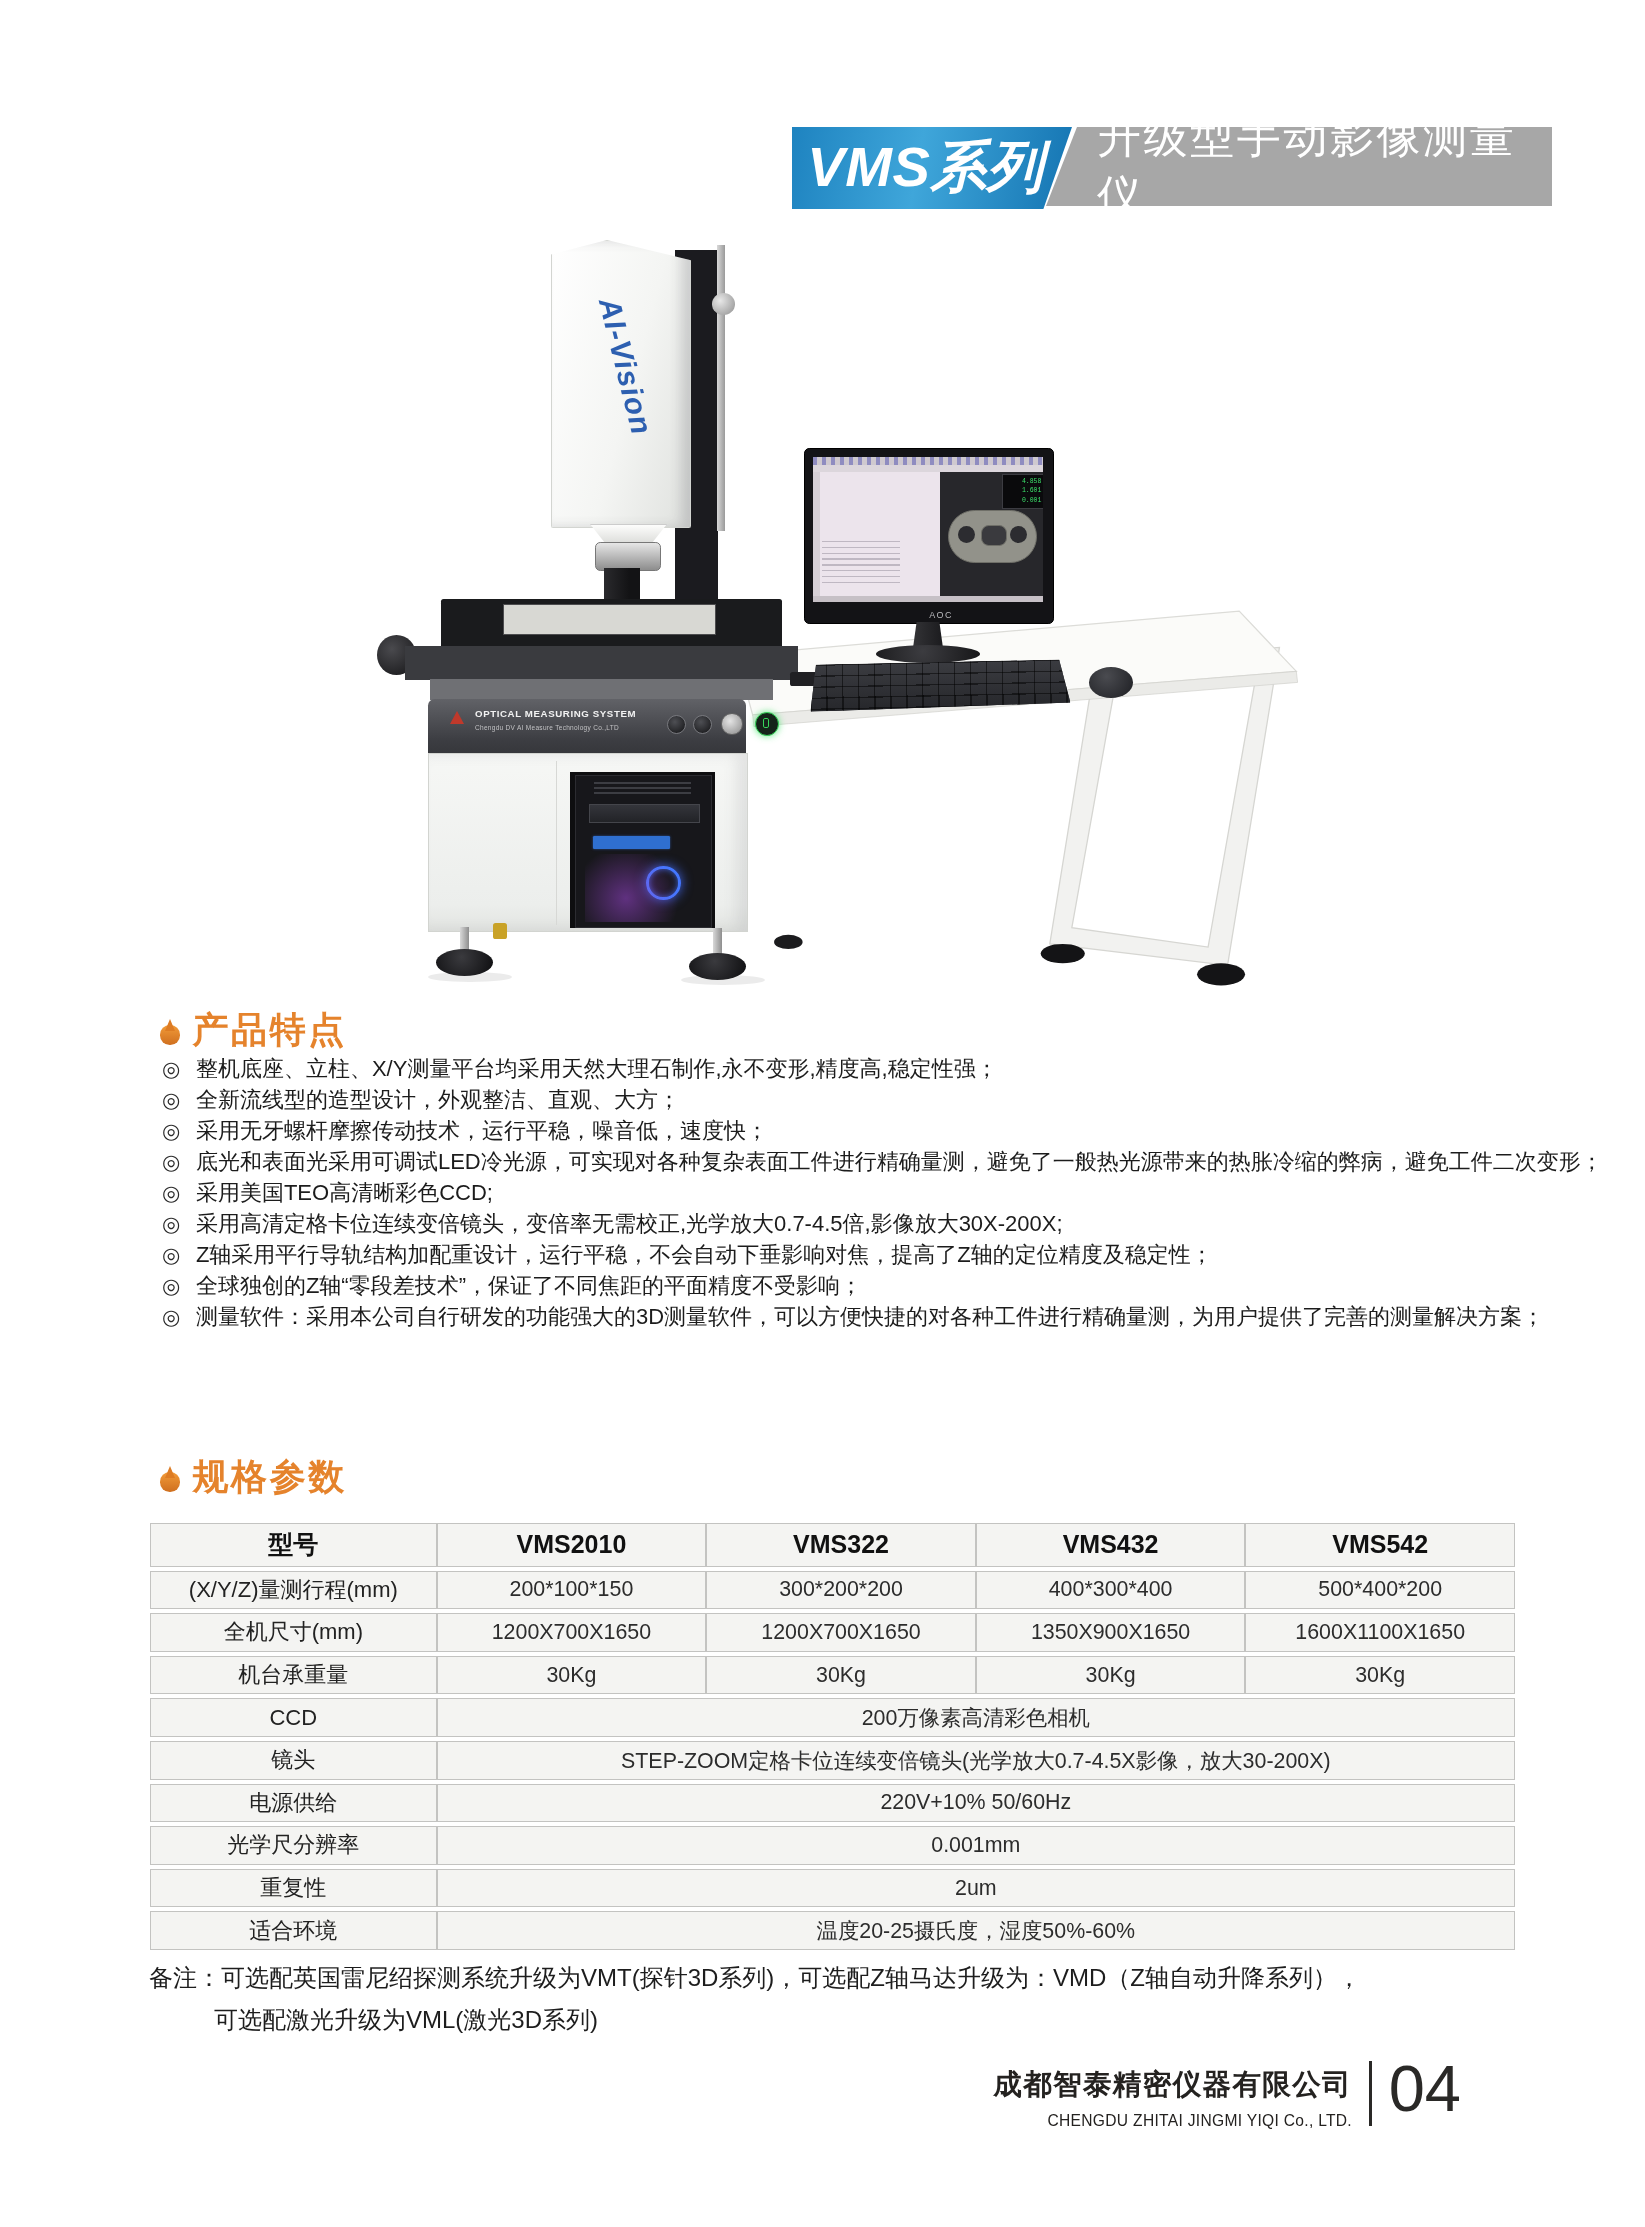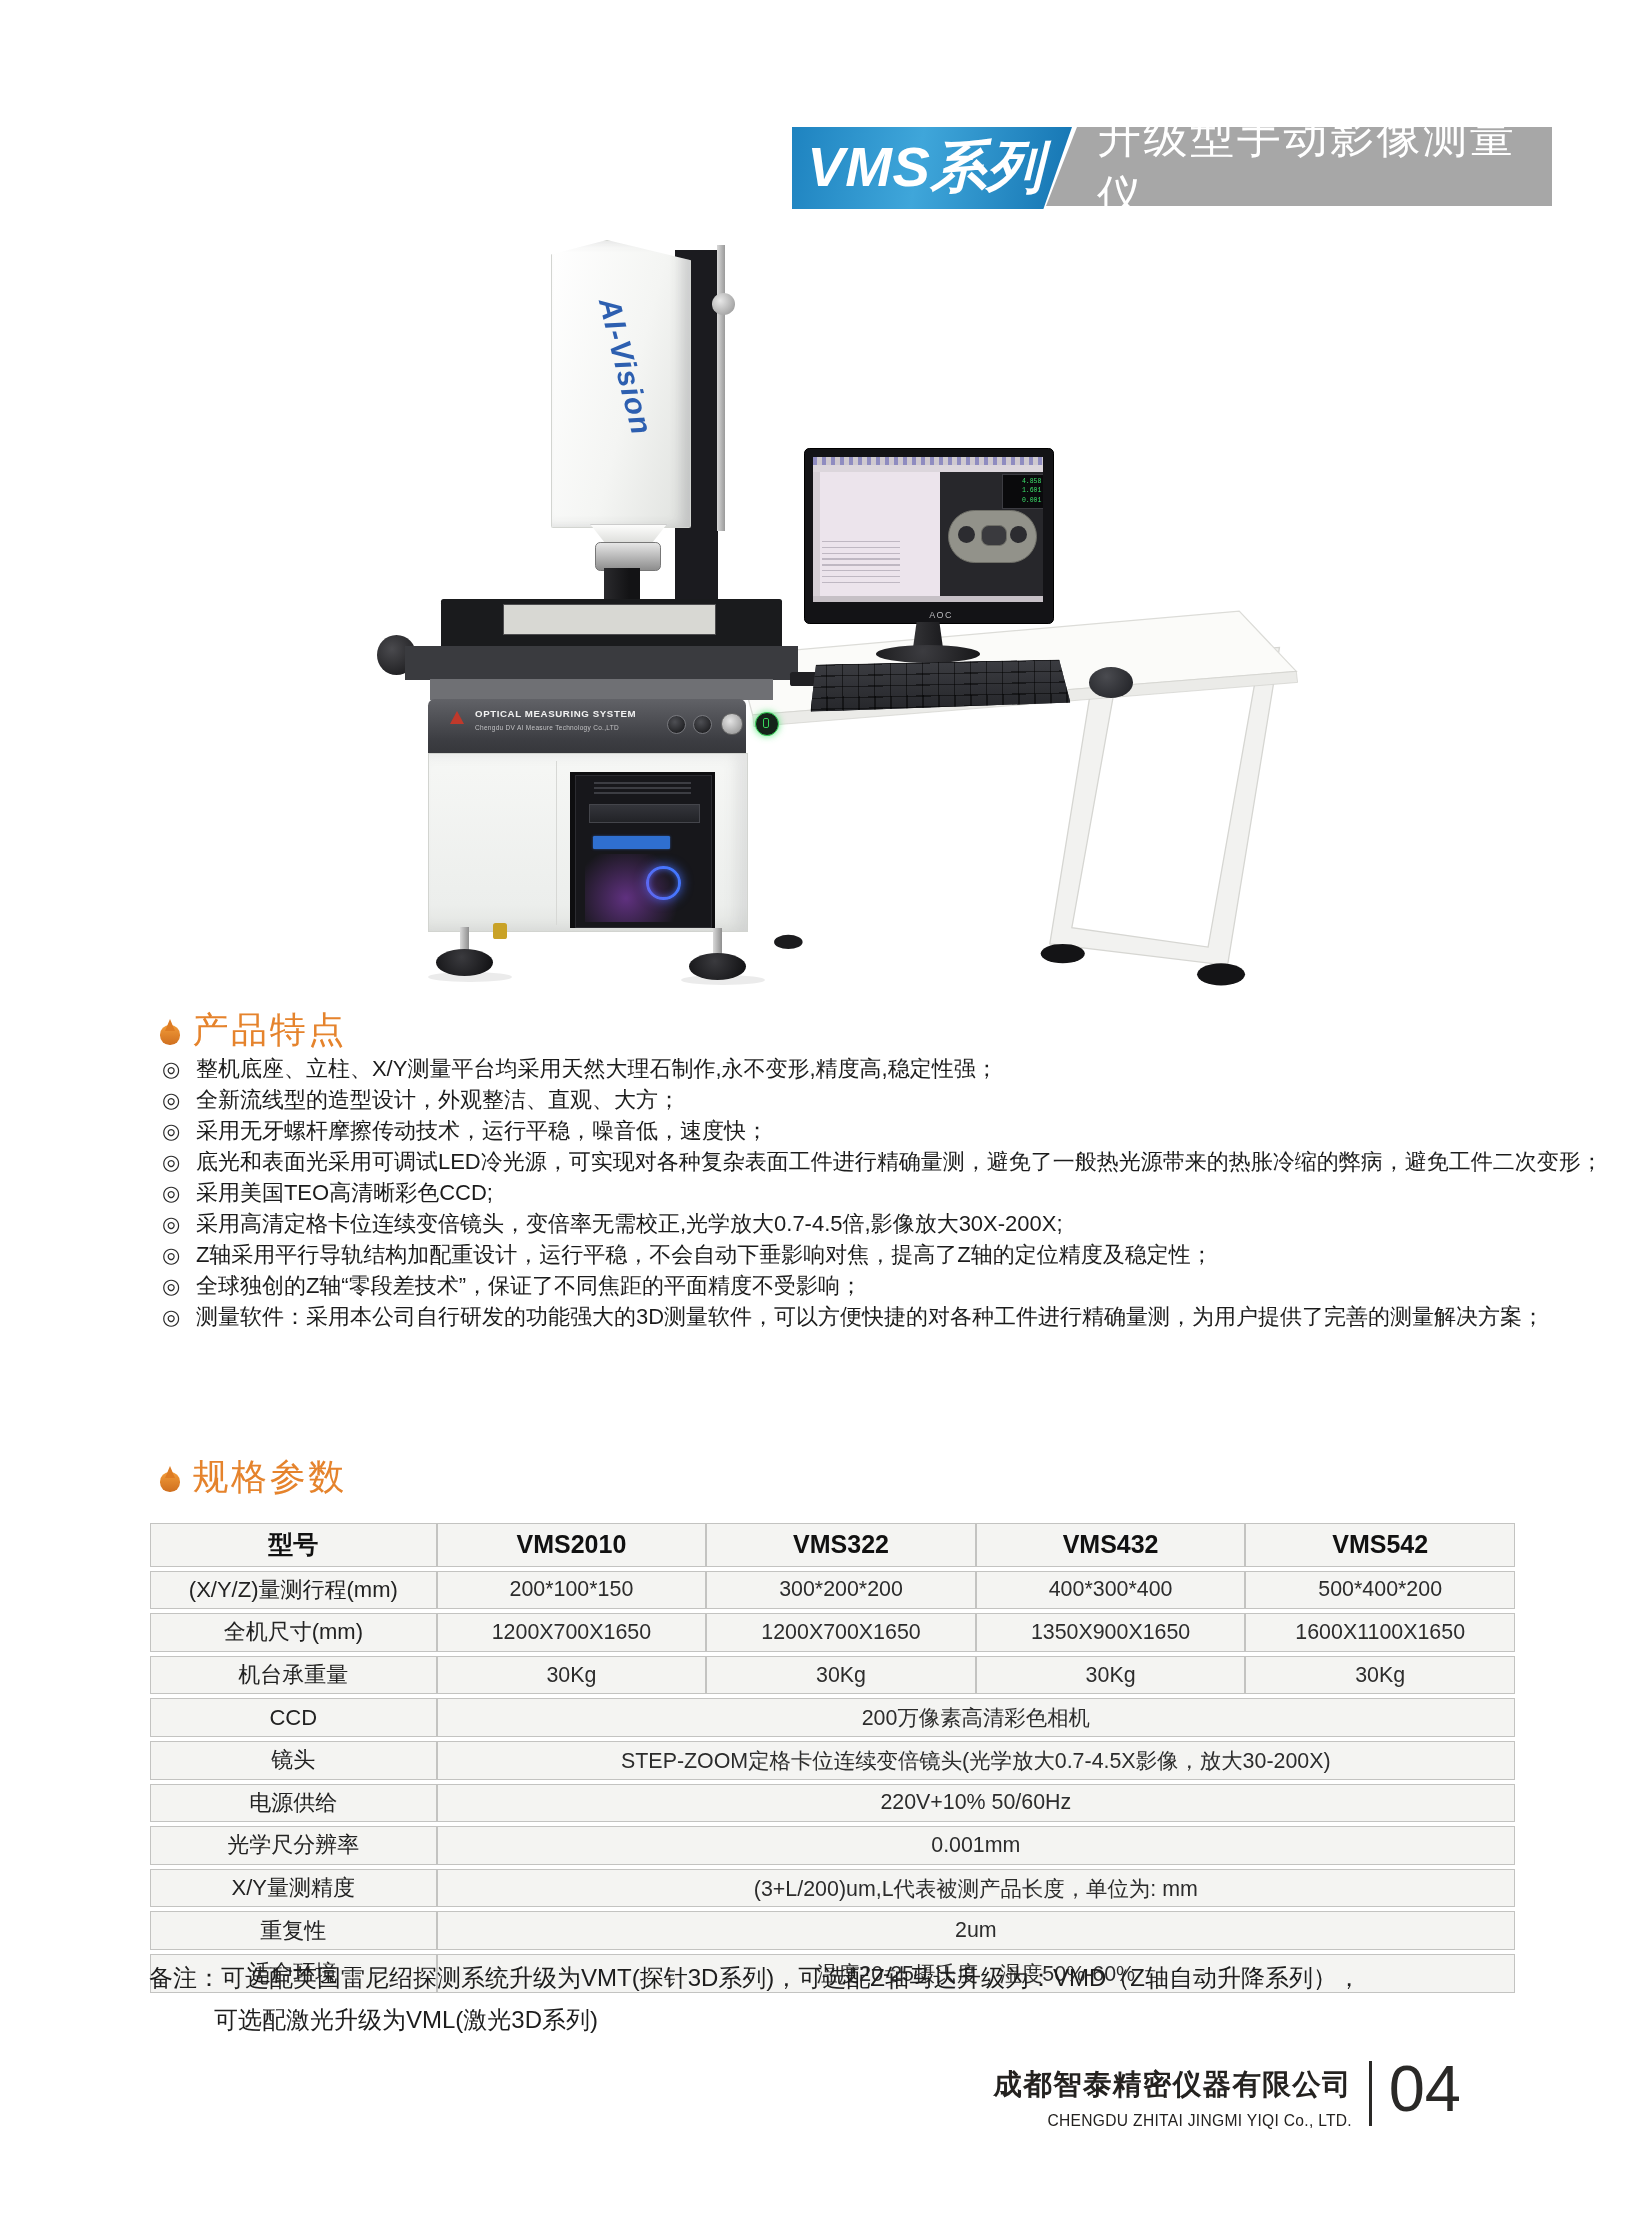--- a/index.html
+++ b/index.html
@@ -135,21 +135,21 @@
       linear-gradient(#3b3c41,#26272b);}
   .mouse{position:absolute;left:726px;top:453px;width:44px;height:31px;border-radius:50%;
     background:radial-gradient(circle at 40% 30%,#4a4b50,#1d1e22);}
 
   
   .section-head{position:absolute;display:flex;align-items:center;gap:13px;}
   .drop{width:19.5px;height:19.5px;border-radius:50%;position:relative;
     background:linear-gradient(#f29b38,#cf6f1f);margin-top:9px;}
   .drop::before{content:"";position:absolute;left:50%;top:-11px;transform:translateX(-50%);
     border:5.8px solid transparent;border-bottom:12.3px solid #dd7c24;}
-  .section-title{color:#e5832c;font-size:36px;font-weight:normal;letter-spacing:2.6px;}
+  .section-title{color:#e5832c;font-size:36px;font-weight:bold;letter-spacing:2.6px;}
 
   .features{position:absolute;left:162px;top:1053px;width:1408px;list-style:none;margin:0;padding:0;}
   .features li{display:flex;align-items:baseline;font-size:22px;line-height:31px;color:#1c1c1c;
     white-space:nowrap;}
   .features .bullet{font-size:21px;margin-right:15.6px;color:#2b2b2b;flex:0 0 auto;}
 
   
   .spec-table{position:absolute;left:150px;top:1519px;width:1365px;border-collapse:separate;
     border-spacing:0 4.5px;table-layout:fixed;}
   .spec-table td{background:#f4f4f2;border:0.6px solid #c3c3c1;text-align:center;
@@ -366,24 +366,20 @@
   </tr>
   <tr>
     <td class="lbl">电源供给</td>
     <td colspan="4">220V+10% 50/60Hz</td>
   </tr>
   <tr>
     <td class="lbl">光学尺分辨率</td>
     <td colspan="4">0.001mm</td>
   </tr>
   <tr>
-    <td class="lbl">X/Y量测精度</td>
-    <td colspan="4">(3+L/200)um,L代表被测产品长度，单位为: mm</td>
-  </tr>
-  <tr>
     <td class="lbl">重复性</td>
     <td colspan="4">2um</td>
   </tr>
   <tr>
     <td class="lbl">适合环境</td>
     <td colspan="4">温度20-25摄氏度，湿度50%-60%</td>
   </tr>
 </tbody>
   </table>
 

